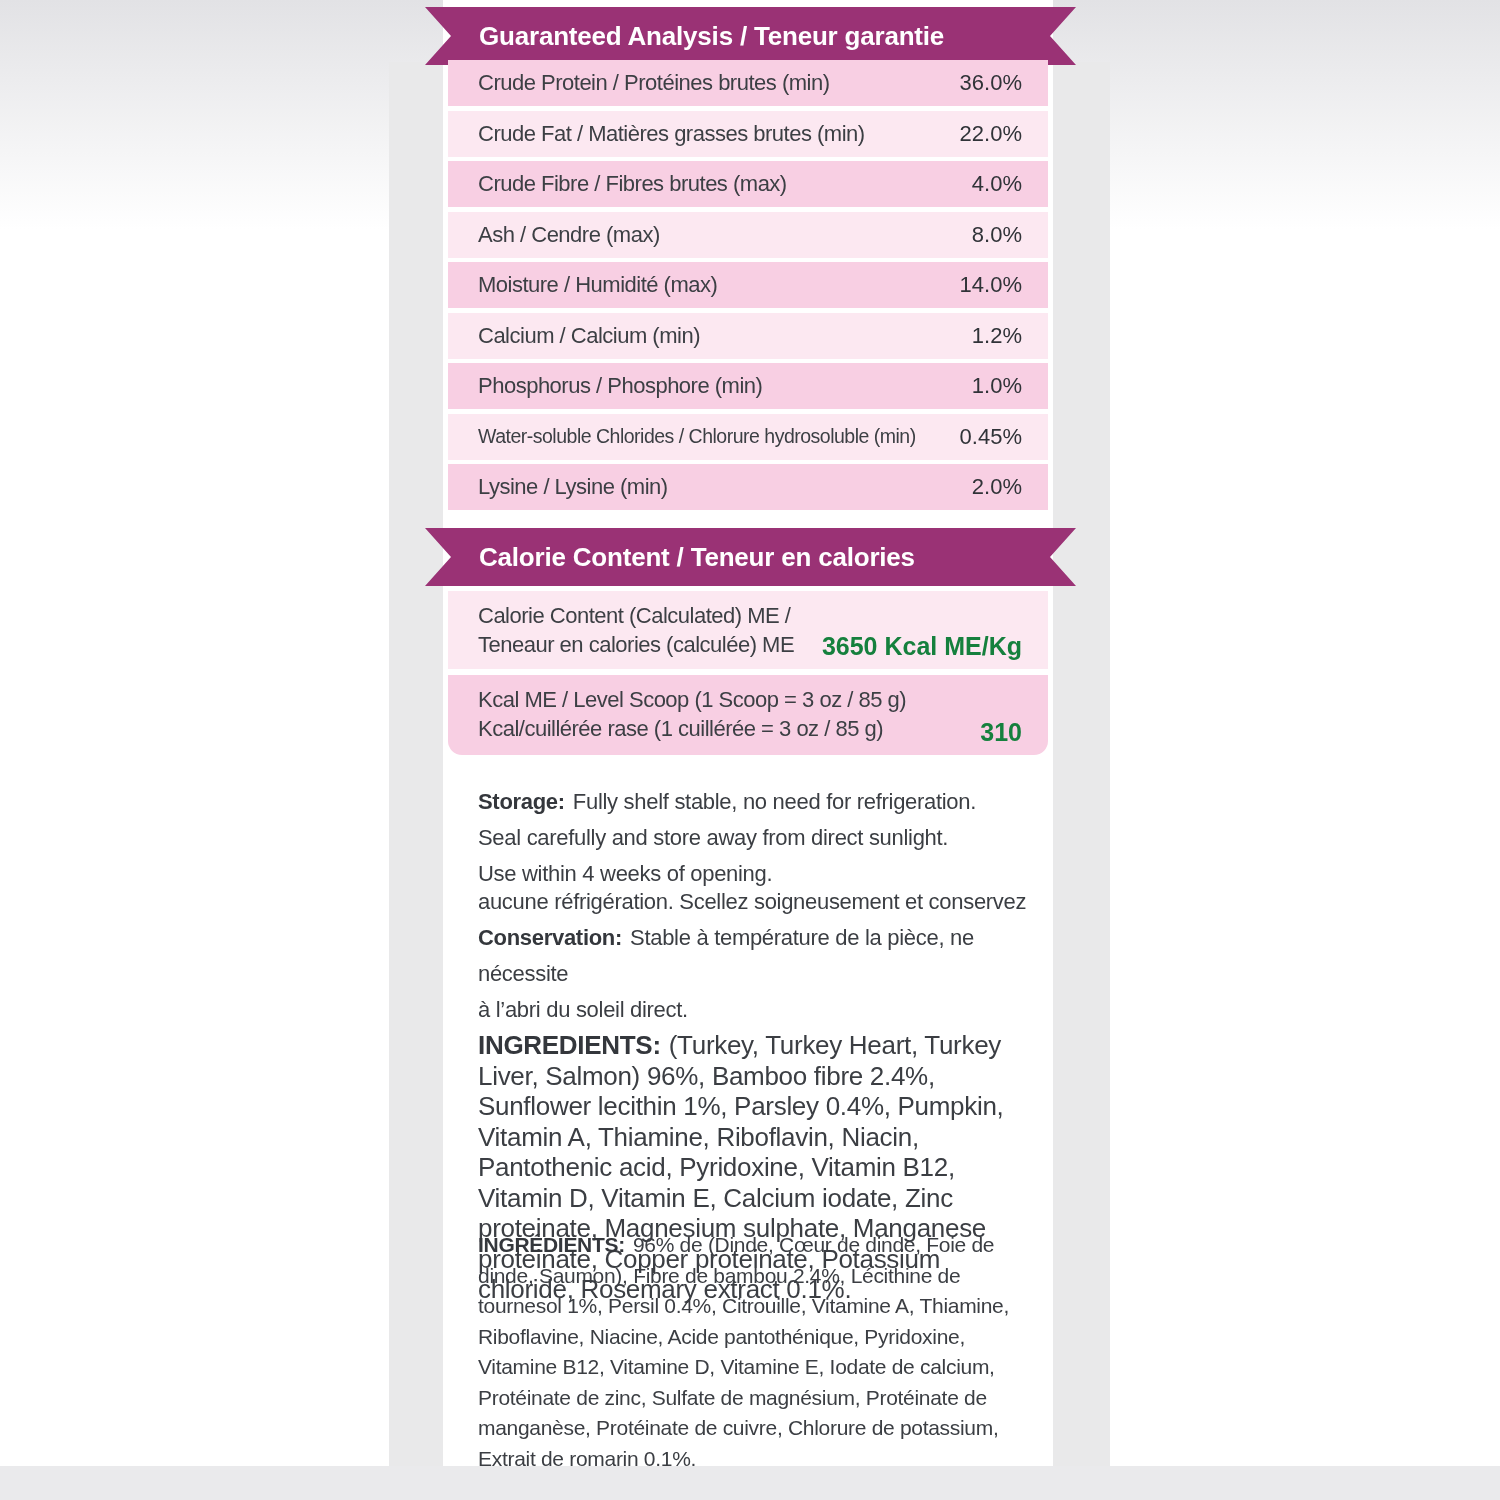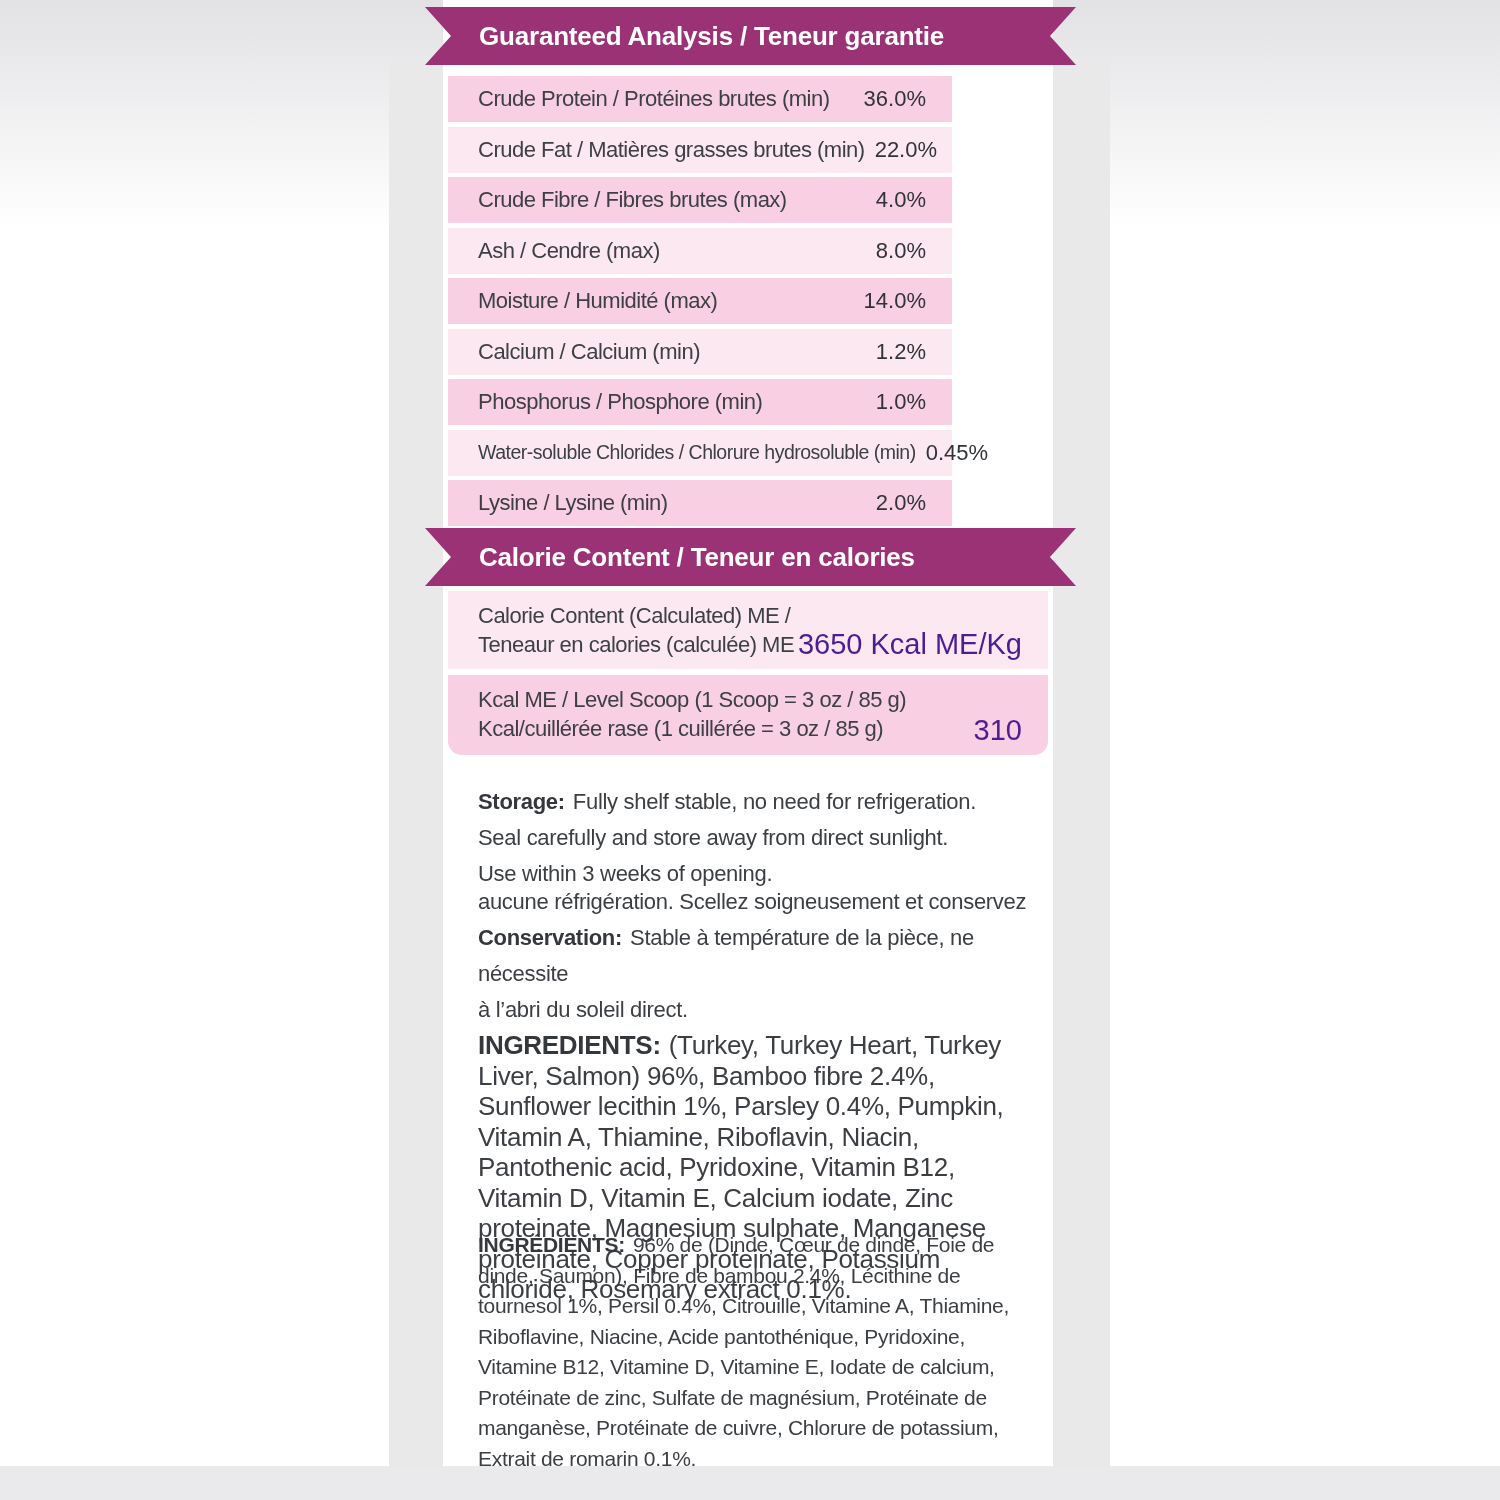--- a/index.html
+++ b/index.html
@@ -41,42 +41,42 @@
     display:flex;align-items:center;
   }
   .ribbon-1{top:7px;}
   .ribbon-2{top:528px;}
   .ribbon .ribbon-title{
     color:#ffffff;font-weight:700;font-size:26px;letter-spacing:-0.2px;
     padding-left:54px;white-space:nowrap;
   }
 
   
-  .ga-rows{position:absolute;left:448px;top:76px;width:504px;z-index:3;}
+  .ga-rows{position:absolute;left:448px;top:60px;width:600px;z-index:3;}
   .ga-row{
     height:46px;margin-bottom:4.5px;
     display:flex;align-items:center;justify-content:space-between;
     padding:0 26px 0 30px;box-sizing:border-box;
   }
   .ga-row:nth-child(odd){background:#f8cfe3;}
   .ga-row:nth-child(even){background:#fce8f1;}
   .ga-label{font-size:22px;letter-spacing:-0.5px;white-space:nowrap;color:#3c3f44;}
   .ga-row--tight .ga-label{font-size:19.5px;}
   .ga-value{font-size:22px;font-weight:400;color:#303338;flex-shrink:0;margin-left:10px;}
 
   
   .cal-row{
     position:absolute;left:448px;width:600px;z-index:3;
     display:flex;justify-content:space-between;
     padding:10px 26px 6px 30px;box-sizing:border-box;
   }
   .cal-row-1{top:591px;height:78px;background:#fce8f1;}
   .cal-row-2{top:675px;height:80px;background:#f8cfe3;border-radius:0 0 14px 14px;}
   .cal-lines{font-size:22px;line-height:29px;letter-spacing:-0.5px;white-space:nowrap;color:#3c3f44;}
-  .cal-value{font-size:29px;font-weight:400;color:#4c1d95;align-self:flex-end;padding-bottom:2px;white-space:nowrap;}
+  .cal-value{font-size:25px;font-weight:700;color:#15803d;align-self:flex-end;padding-bottom:2px;white-space:nowrap;}
 
   
   .text-block{position:absolute;left:478px;width:557px;z-index:3;color:#3b3e43;}
   .storage-block{top:784px;font-size:22px;line-height:36px;letter-spacing:-0.3px;}
   .conservation-block{top:884px;font-size:22px;line-height:36px;letter-spacing:-0.3px;}
   .lead{font-weight:700;margin-right:8px;color:#34373c;}
   .ingredients-block{top:1030px;font-size:26px;line-height:30.5px;letter-spacing:-0.3px;}
   .ingredients-fr-block{top:1230px;font-size:21px;line-height:30.5px;letter-spacing:-0.3px;}
   .text-block p{margin:0;}
 </style>
@@ -152,21 +152,21 @@
       <div>Kcal/cuillérée rase (1 cuillérée = 3 oz / 85 g)</div>
     </div>
     <span class="cal-value">310</span>
   </div>
 
   <div class="text-block storage-block">
     <div>
       <span class="lead">Storage:</span><span>Fully shelf stable, no need for refrigeration.</span>
     </div>
     <div>Seal carefully and store away from direct sunlight.</div>
-    <div>Use within 3 weeks of opening.</div>
+    <div>Use within 4 weeks of opening.</div>
   </div>
 
   <div class="text-block conservation-block">
     <div>aucune réfrigération. Scellez soigneusement et conservez</div>
     <div>
       <span class="lead">Conservation:</span><span>Stable à température de la pièce, ne nécessite</span>
     </div>
     <div>à l’abri du soleil direct.</div>
   </div>
 

